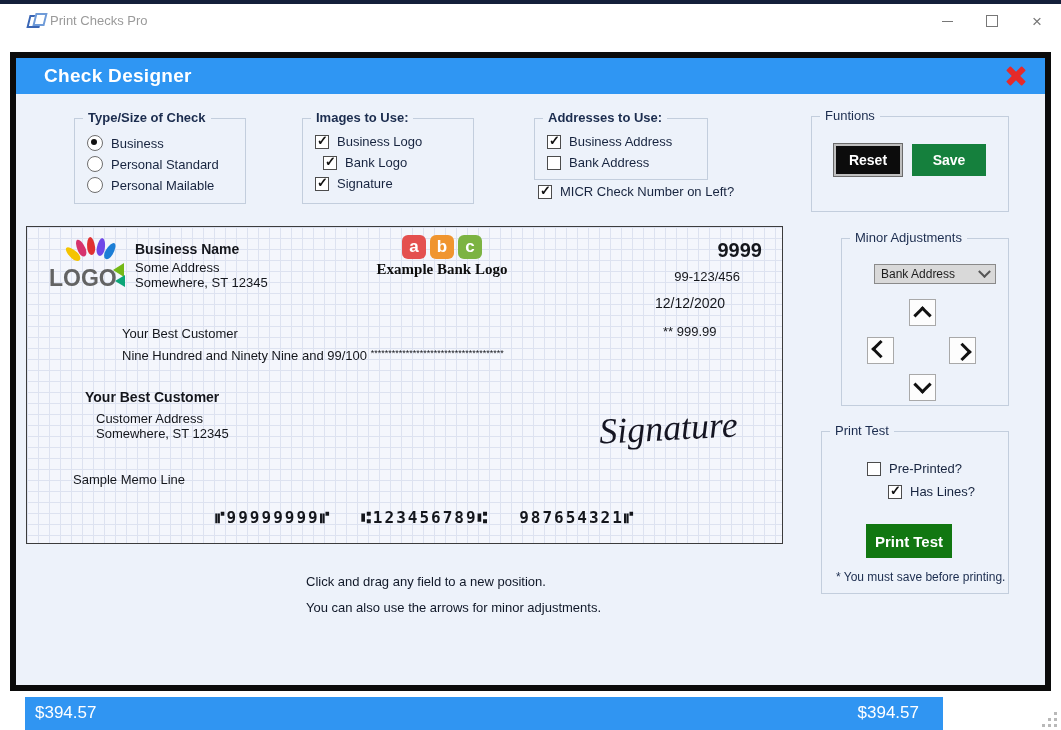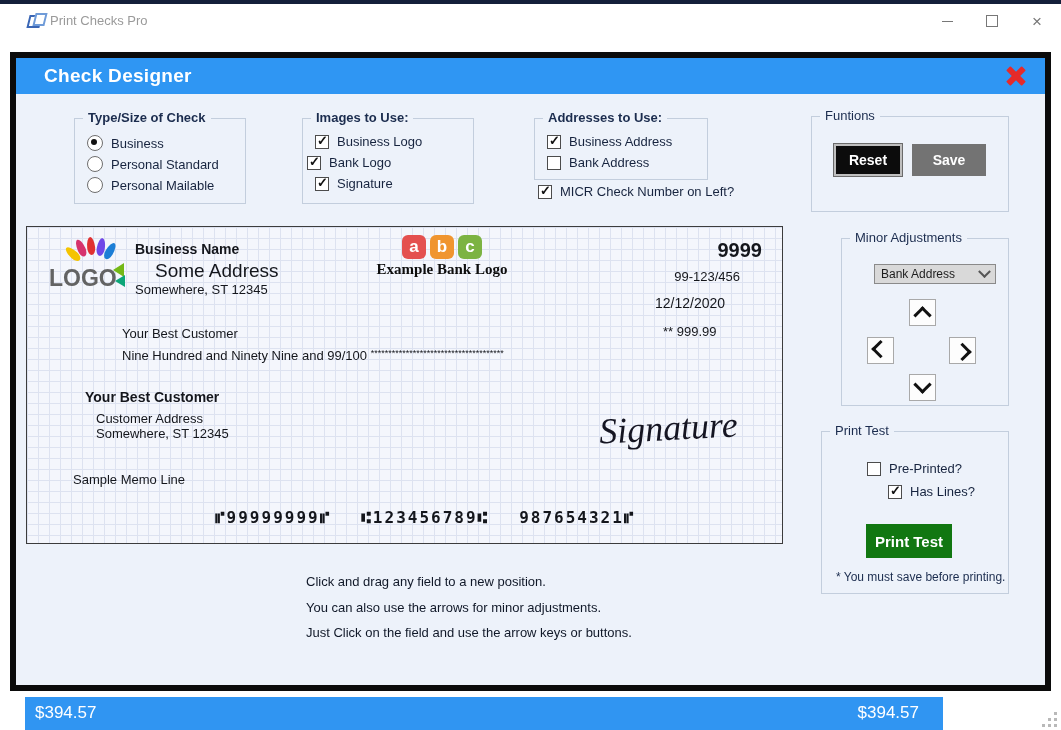--- a/index.html
+++ b/index.html
@@ -38,21 +38,21 @@
 
   .opt-row{position:absolute;display:flex;align-items:center;gap:8px;font-size:13px;color:#17243f;white-space:nowrap;}
   .radio{width:14px;height:14px;border:1px solid #6e6e6e;border-radius:50%;background:#fff;position:relative;flex:0 0 auto;}
   .radio.selected::after{content:'';position:absolute;left:3px;top:3px;width:6px;height:6px;border-radius:50%;background:#111;}
   .checkbox{width:14px;height:14px;border:1px solid #4c4c4c;background:#fff;position:relative;flex:0 0 auto;box-sizing:border-box;}
   .checkbox.checked::after{content:'\2713';position:absolute;left:1px;top:-3px;font-size:13px;font-weight:bold;color:#111;}
 
   
   .btn{display:flex;align-items:center;justify-content:center;font-weight:bold;cursor:pointer;box-sizing:border-box;}
   #btn-reset{left:818px;top:86px;width:68px;height:32px;background:#0c0c0c;color:#fff;font-size:14px;border:2px solid #bfbfbf;outline:1px solid #6b6b6b;}
-  #btn-save{left:896px;top:86px;width:74px;height:32px;background:#737373;color:#fff;font-size:14px;}
+  #btn-save{left:896px;top:86px;width:74px;height:32px;background:#15803d;color:#fff;font-size:14px;}
   #btn-printtest{left:850px;top:466px;width:86px;height:34px;background:#117711;color:#fff;font-size:15px;}
 
   
   #check{left:10px;top:168px;width:757px;height:318px;background:#f4f6fc;border:1px solid #3c3c3c;box-sizing:border-box;
     background-image:linear-gradient(#dde2f0 1px,transparent 1px),linear-gradient(90deg,#dde2f0 1px,transparent 1px);
     background-size:11px 11px;}
   .fld{position:absolute;color:#14161c;cursor:move;white-space:nowrap;}
 
   #biz-logo{left:22px;top:10px;width:86px;height:58px;}
   #logo-word{position:absolute;left:0px;top:28px;font-size:23px;font-weight:bold;color:#636363;letter-spacing:0px;}
@@ -144,21 +144,21 @@
         <span>Personal Mailable</span>
       </div>
     </div>
 
     <div class="groupbox" style="left:286px;top:60px;width:172px;height:86px;">
       <span class="grouptitle bold">Images to Use:</span>
       <div class="opt-row" style="left:12px;top:15px;">
         <span class="checkbox checked"></span>
         <span>Business Logo</span>
       </div>
-      <div class="opt-row" style="left:4px;top:36px;">
+      <div class="opt-row" style="left:20px;top:36px;">
         <span class="checkbox checked"></span>
         <span>Bank Logo</span>
       </div>
       <div class="opt-row" style="left:12px;top:57px;">
         <span class="checkbox checked"></span>
         <span>Signature</span>
       </div>
     </div>
 
     <div class="groupbox" style="left:518px;top:60px;width:174px;height:62px;">
@@ -190,21 +190,21 @@
         <i class="leaf" style="left:48px;top:1px;background:#7048e8;transform:rotate(10deg);"></i>
         <i class="leaf" style="left:57px;top:5px;background:#1c7ed6;transform:rotate(30deg);"></i>
         <i class="leaf" style="left:20px;top:8px;background:#f5c400;transform:rotate(-48deg);"></i>
         <i class="swoosh" style="left:64px;top:26px;border-width:7px 11px 7px 0;border-color:transparent #74b816 transparent transparent;"></i>
         <i class="swoosh" style="left:66px;top:38px;border-width:6px 10px 6px 0;border-color:transparent #0ca678 transparent transparent;"></i>
         <span id="logo-word">LOGO</span>
       </div>
 
       <div class="fld" style="left:108px;top:14px;">
         <div style="font-size:14px;font-weight:bold;">Business Name</div>
-        <div style="font-size:19px;margin-top:3px;margin-left:20px;">Some Address</div>
+        <div style="font-size:13px;margin-top:3px;">Some Address</div>
         <div style="font-size:13px;">Somewhere, ST 12345</div>
       </div>
 
       <div class="fld" id="bank-logo">
         <div class="abc-row">
           <span class="abc" style="background:#e4504f;">a</span>
           <span class="abc" style="background:#f0952f;">b</span>
           <span class="abc" style="background:#7cb342;">c</span>
         </div>
         <div id="bank-caption">Example Bank Logo</div>
@@ -261,21 +261,20 @@
       <div class="opt-row" style="left:66px;top:52px;">
         <span class="checkbox checked"></span>
         <span>Has Lines?</span>
       </div>
       <div id="pt-note" style="position:absolute;left:14px;top:138px;">* You must save before printing.</div>
     </div>
     <div class="abs btn" id="btn-printtest">Print Test</div>
 
     <div class="instr" style="top:516px;">Click and drag any field to a new position.</div>
     <div class="instr" style="top:542px;">You can also use the arrows for minor adjustments.</div>
-    <div class="instr" style="top:567px;">Just Click on the field and use the arrow keys or buttons.</div>
   </div>
 
   <div class="abs" id="statusbar">
     <span class="abs" id="status-left">$394.57</span>
     <span id="status-right">$394.57</span>
   </div>
   <div class="abs" id="grip">
     <i style="left:12px;top:0;"></i>
       <i style="left:12px;top:6px;"></i>
       <i style="left:12px;top:12px;"></i>

